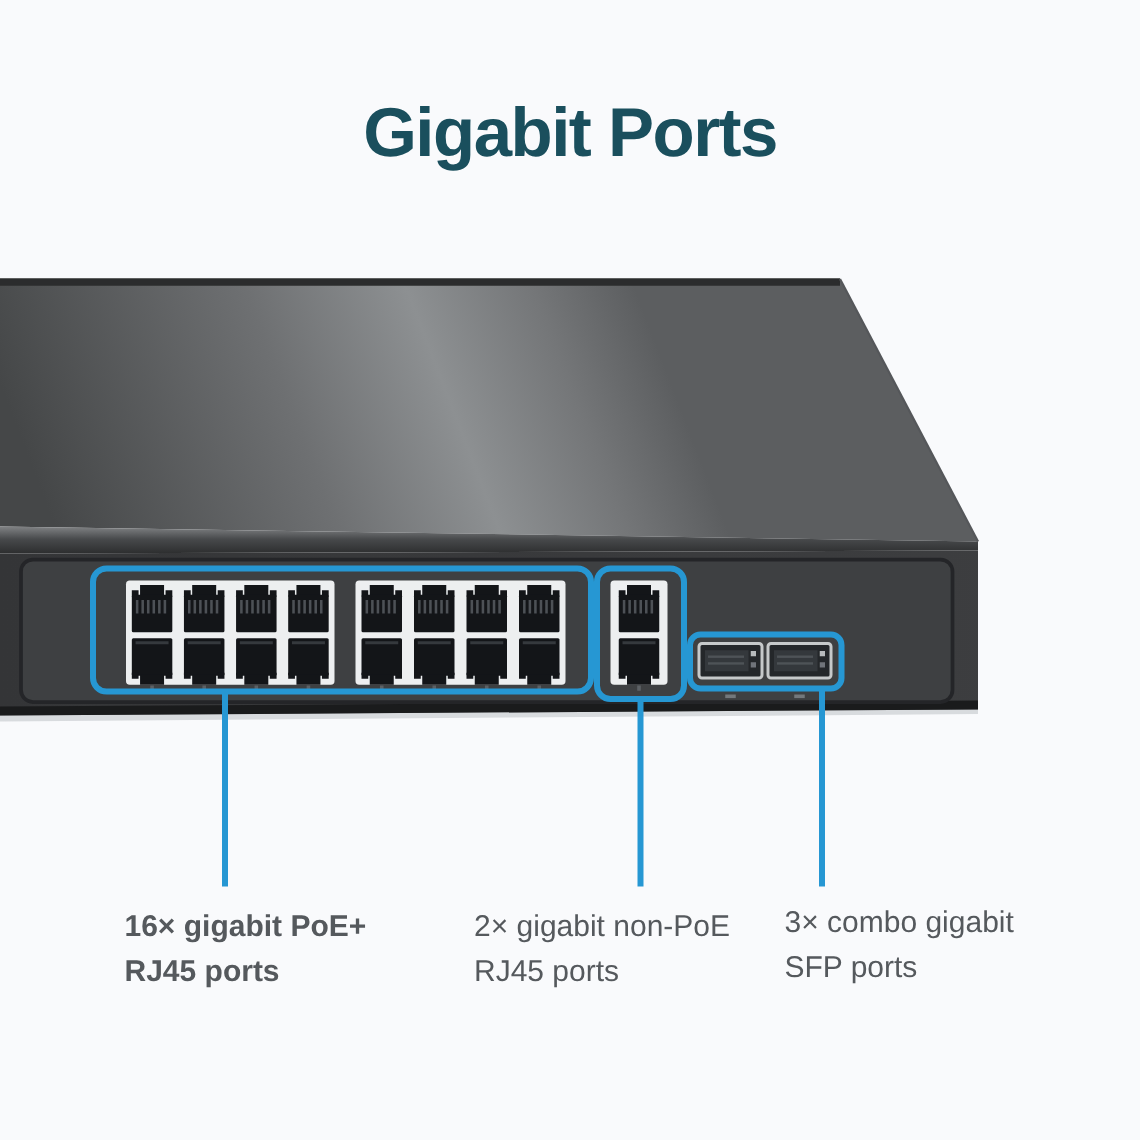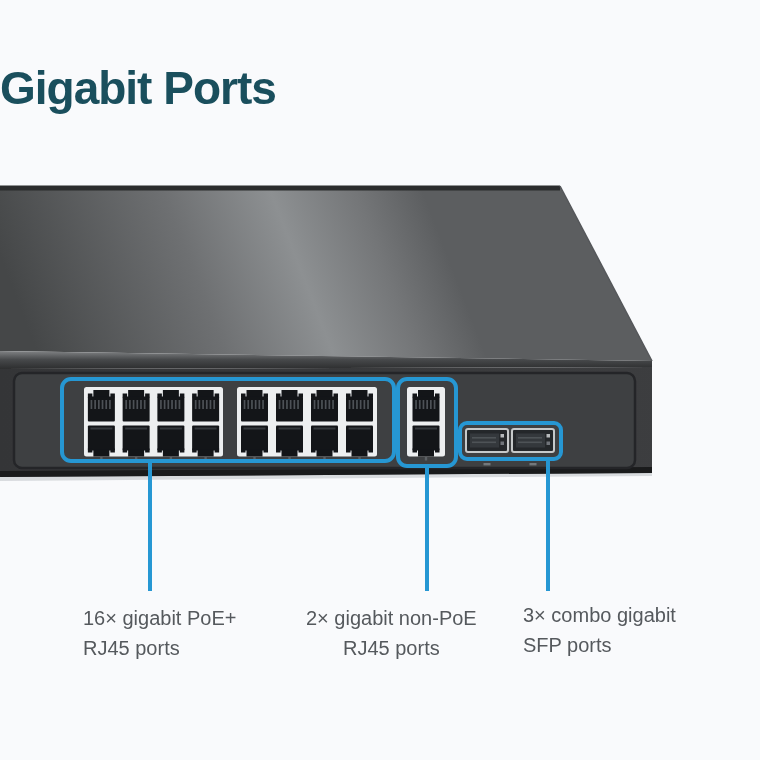--- a/index.html
+++ b/index.html
@@ -5,35 +5,36 @@
   html,body{margin:0;padding:0;}
   body{
     width:760px;height:760px;
     background:#f9fafc;
     font-family:"Liberation Sans","DejaVu Sans",sans-serif;
     position:relative;overflow:hidden;
   }
   .stage{position:absolute;inset:0;}
   .title{
     position:absolute;top:30px;left:0;width:760px;
+    text-align:center;
     font-size:46px;font-weight:bold;letter-spacing:-1px;
     color:#1a4f5d;
   }
   .switch-svg{position:absolute;left:0;top:180px;}
   .hl{fill:none;stroke:var(--accent,#2697d3);stroke-width:4;}
   .cl{stroke:var(--accent,#2697d3);stroke-width:4;}
   .callout-label{
     position:absolute;
     font-size:20px;line-height:30px;
     color:#55595d;
     white-space:nowrap;
   }
   .callout-label span{display:block;}
   #label-poe{left:83px;top:603px;}
-  #label-uplink{left:306px;top:603px;text-align:center;}
+  #label-uplink{left:316px;top:603px;}
   #label-sfp{left:523px;top:600px;}
 </style>
 </head>
 <body>
 
 <div class="stage">
 
   <h1 class="title" style="color: rgb(26, 79, 93);">Gigabit Ports</h1>
 
   <svg class="switch-svg" width="760" height="430" viewBox="0 0 760 430">
@@ -232,21 +233,21 @@
 
     <rect id="hl-poe" class="hl" x="62" y="199" width="332" height="82" rx="9"></rect>
     <rect id="hl-uplink" class="hl" x="398" y="199" width="58" height="87" rx="9"></rect>
     <rect id="hl-sfp" class="hl" x="460" y="243" width="101" height="36" rx="7"></rect>
 
     <line class="cl" x1="150" y1="281" x2="150" y2="411"></line>
     <line class="cl" x1="427" y1="286" x2="427" y2="411"></line>
     <line class="cl" x1="548" y1="279" x2="548" y2="411"></line>
   </svg>
 
-  <div class="callout-label" id="label-poe" style="color: rgb(85, 89, 93);">
+  <div class="callout-label" id="label-poe" style="color: rgb(85, 89, 93); font-weight: bold;">
     <span>16× gigabit PoE+</span>
     <span>RJ45 ports</span>
   </div>
   <div class="callout-label" id="label-uplink" style="color: rgb(85, 89, 93);">
     <span>2× gigabit non-PoE</span>
     <span>RJ45 ports</span>
   </div>
   <div class="callout-label" id="label-sfp" style="color: rgb(85, 89, 93);">
     <span>3× combo gigabit</span>
     <span>SFP ports</span>

